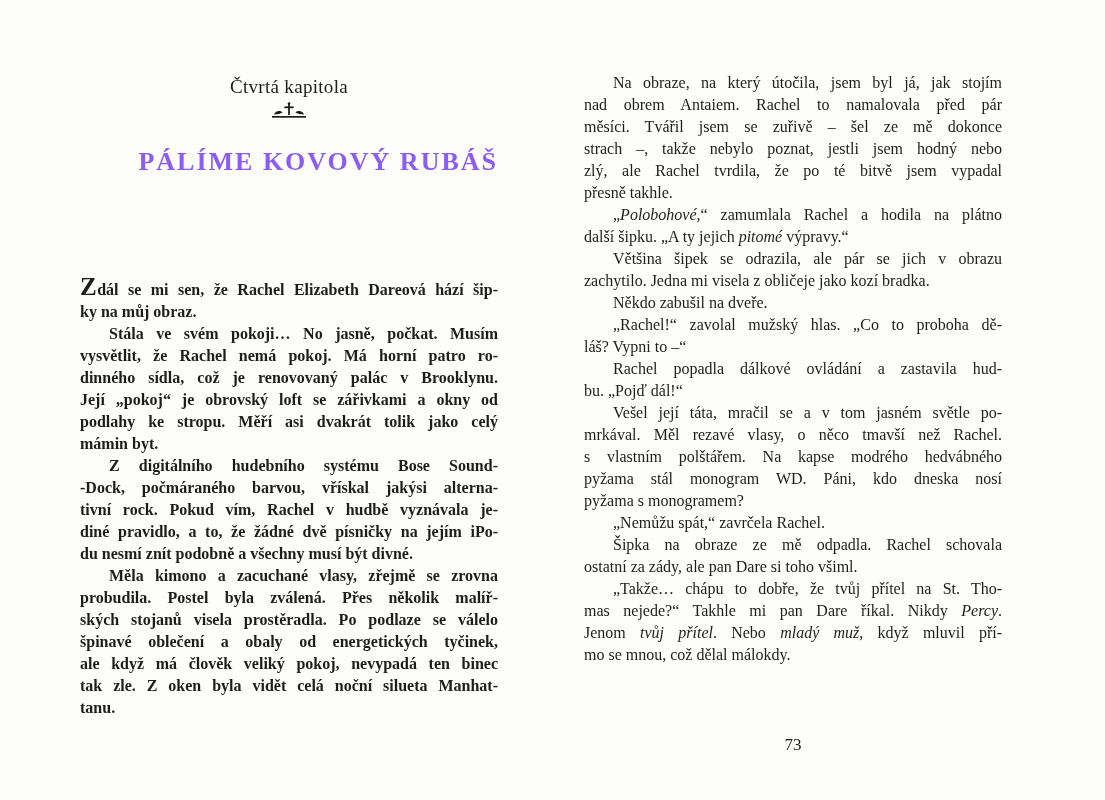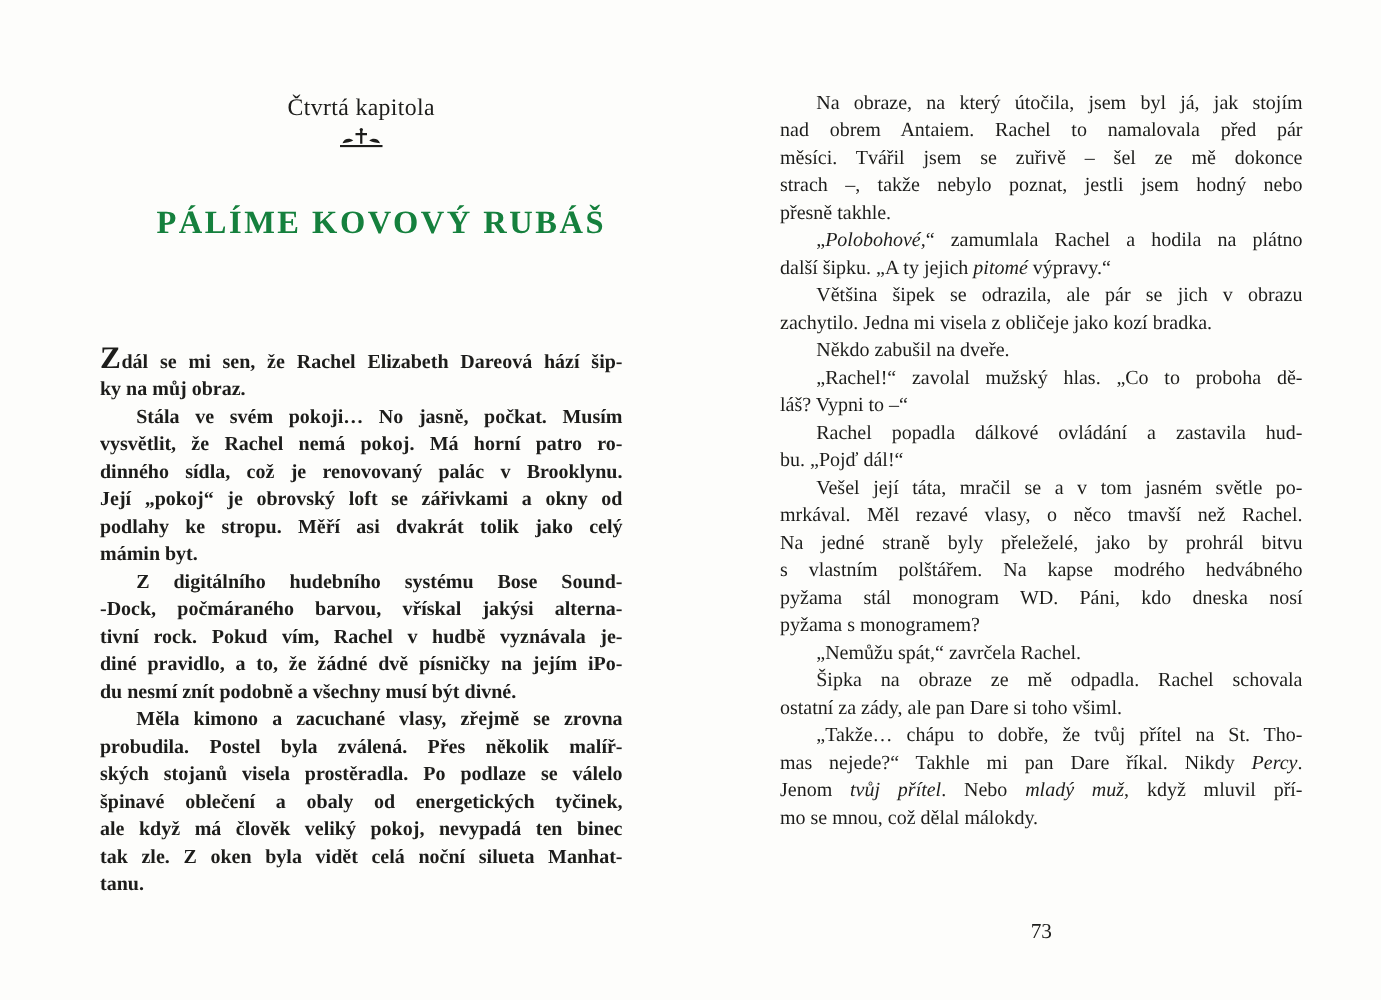--- a/index.html
+++ b/index.html
@@ -16,21 +16,21 @@
     color: #1d1d1b;
     overflow: hidden;
   }
   .page {
     position: absolute;
     top: 0;
     height: 800px;
     width: 418px;
   }
   .page.left  { left: 80px; }
-  .page.right { left: 624px; }
+  .page.right { left: 584px; }
 
   .chapter-label {
     position: absolute;
     top: 76px;
     left: 0;
     width: 100%;
     text-align: center;
     font-size: 19px;
     letter-spacing: 0.3px;
   }
@@ -40,26 +40,26 @@
     left: 0;
     width: 100%;
     text-align: center;
   }
   .ornament svg { display: inline-block; }
   .chapter-title {
     position: absolute;
     top: 147px;
     left: 0;
     width: 100%;
-    margin: 16px;
-    text-align: center;
+    margin: 0;
+    text-align: right;
     font-size: 26px;
     font-weight: bold;
     letter-spacing: 2px;
-    color: #15803d;
+    color: #8b5cf6;
   }
 
   .bodytext {
     position: absolute;
     left: 0;
     width: 418px;
   }
   .page.left  .bodytext { top: 274px; font-weight: bold; }
   .page.right .bodytext { top: 72px; }
 
@@ -144,20 +144,21 @@
 
   </div>
 
   <div class="page right">
     <div class="bodytext">
         <div class="para">
           <div class="line ind"><span>Na obraze, na který útočila, jsem byl já, jak stojím</span></div>
           <div class="line"><span>nad obrem Antaiem. Rachel to namalovala před pár</span></div>
           <div class="line"><span>měsíci. Tvářil jsem se zuřivě – šel ze mě dokonce</span></div>
           <div class="line"><span>strach –, takže nebylo poznat, jestli jsem hodný nebo</span></div>
+          <div class="line"><span>zlý, ale Rachel tvrdila, že po té bitvě jsem vypadal</span></div>
           <div class="line last"><span>přesně takhle.</span></div>
         </div>
         <div class="para">
           <div class="line ind"><span>„</span><i>Polobohové,</i><span>“ zamumlala Rachel a hodila na plátno</span></div>
           <div class="line last"><span>další šipku. „A ty jejich </span><i>pitomé</i><span> výpravy.“</span></div>
         </div>
         <div class="para">
           <div class="line ind"><span>Většina šipek se odrazila, ale pár se jich v obrazu</span></div>
           <div class="line last"><span>zachytilo. Jedna mi visela z obličeje jako kozí bradka.</span></div>
         </div>
@@ -168,21 +169,20 @@
           <div class="line ind"><span>„Rachel!“ zavolal mužský hlas. „Co to proboha dě-</span></div>
           <div class="line last"><span>láš? Vypni to –“</span></div>
         </div>
         <div class="para">
           <div class="line ind"><span>Rachel popadla dálkové ovládání a zastavila hud-</span></div>
           <div class="line last"><span>bu. „Pojď dál!“</span></div>
         </div>
         <div class="para">
           <div class="line ind"><span>Vešel její táta, mračil se a v tom jasném světle po-</span></div>
           <div class="line"><span>mrkával. Měl rezavé vlasy, o něco tmavší než Rachel.</span></div>
-          <div class="line"><span>Na jedné straně byly přeleželé, jako by prohrál bitvu</span></div>
           <div class="line"><span>s vlastním polštářem. Na kapse modrého hedvábného</span></div>
           <div class="line"><span>pyžama stál monogram WD. Páni, kdo dneska nosí</span></div>
           <div class="line last"><span>pyžama s monogramem?</span></div>
         </div>
         <div class="para">
           <div class="line last ind"><span>„Nemůžu spát,“ zavrčela Rachel.</span></div>
         </div>
         <div class="para">
           <div class="line ind"><span>Šipka na obraze ze mě odpadla. Rachel schovala</span></div>
           <div class="line last"><span>ostatní za zády, ale pan Dare si toho všiml.</span></div>

